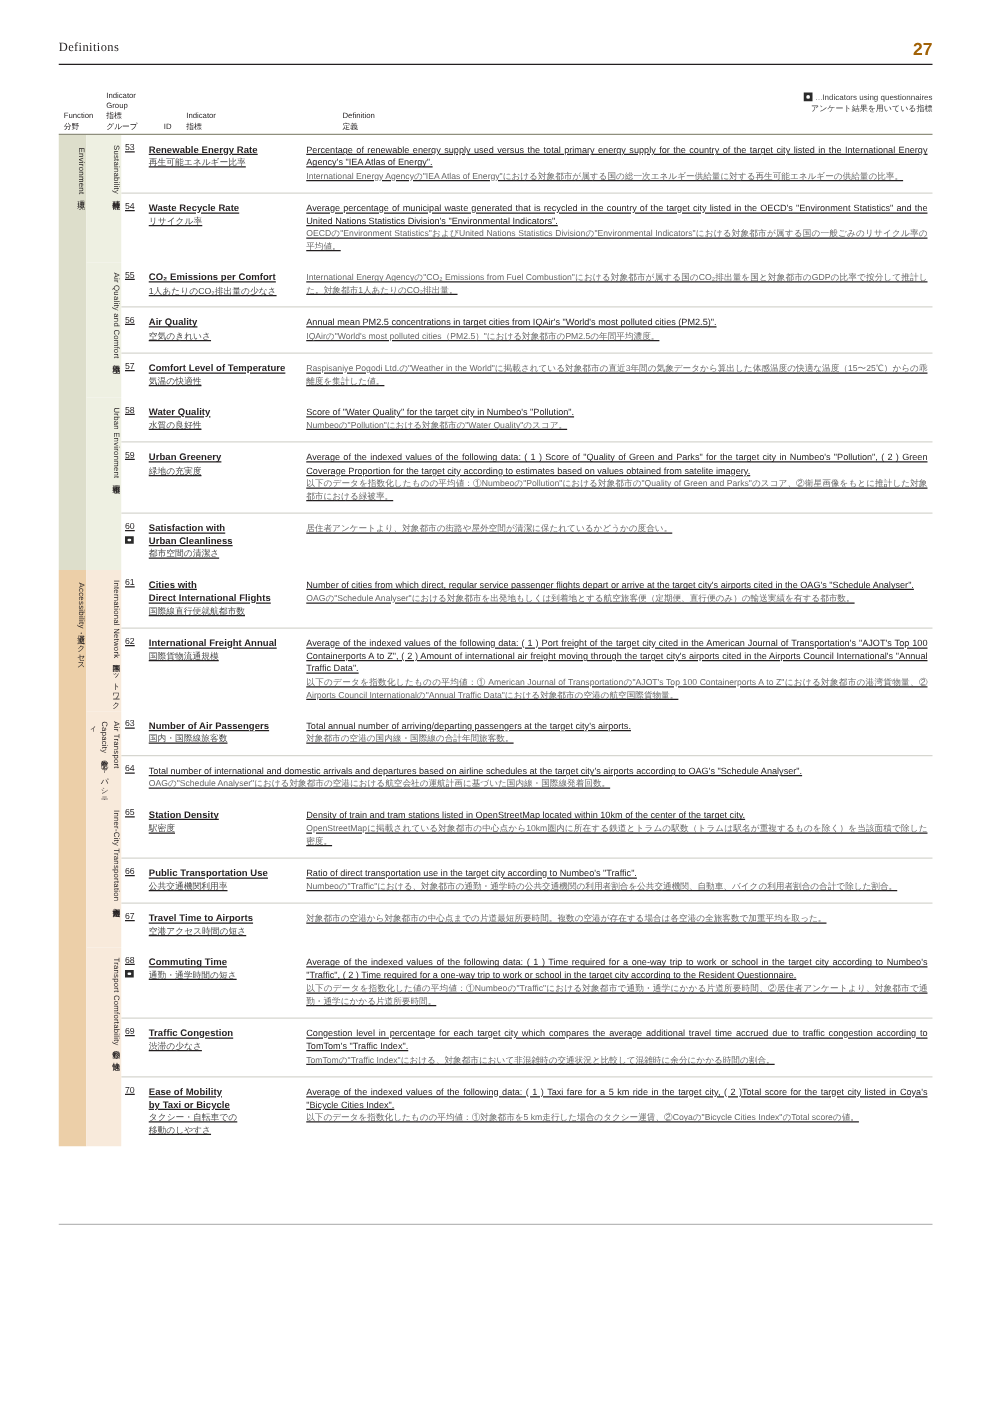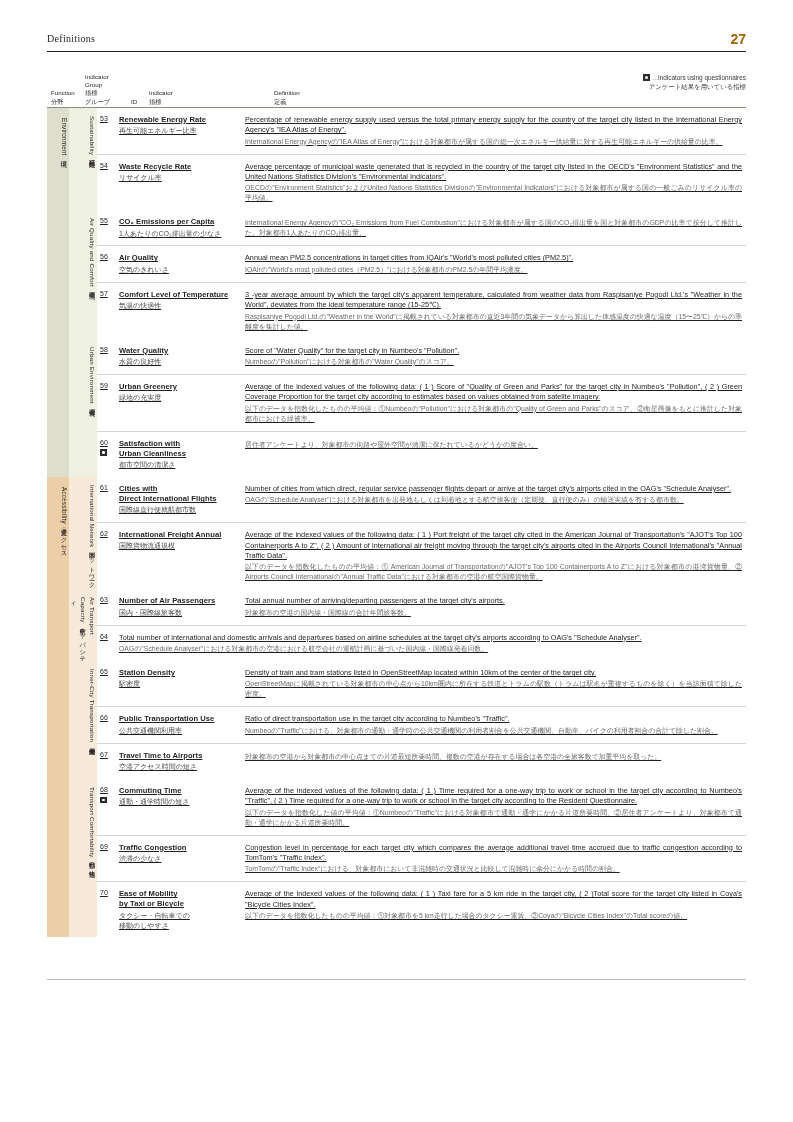--- a/index.html
+++ b/index.html
@@ -363,21 +363,21 @@
               </div>
             </div>
             <div class="group">
               <div class="grp-band env">
                 <div class="grp-label"><span>Air Quality and Comfort</span><span>空気環境</span></div>
               </div>
               <div class="rows-col">
                 <div class="row">
                   <div class="cell-id"><span>55</span></div>
                   <div class="cell-ind">
-                    <span class="en">CO₂ Emissions per Capita</span>
+                    <span class="en">CO₂ Emissions per Comfort</span>
                     <span class="ja">1人あたりのCO₂排出量の少なさ</span>
                   </div>
                   <div class="cell-def">
                     <span class="ja">International Energy Agencyの"CO₂ Emissions from Fuel Combustion"における対象都市が属する国のCO₂排出量を国と対象都市のGDPの比率で按分して推計した。対象都市1人あたりのCO₂排出量。</span>
                   </div>
                 </div>
                 <div class="row">
                   <div class="cell-id"><span>56</span></div>
                   <div class="cell-ind">
                     <span class="en">Air Quality</span>
@@ -388,21 +388,20 @@
                     <span class="ja">IQAirの"World's most polluted cities（PM2.5）"における対象都市のPM2.5の年間平均濃度。</span>
                   </div>
                 </div>
                 <div class="row">
                   <div class="cell-id"><span>57</span></div>
                   <div class="cell-ind">
                     <span class="en">Comfort Level of Temperature</span>
                     <span class="ja">気温の快適性</span>
                   </div>
                   <div class="cell-def">
-                    <span class="en">3 -year average amount by which the target city's apparent temperature, calculated from weather data from Raspisaniye Pogodi Ltd.'s "Weather in the World", deviates from the ideal temperature range (15-25℃).</span>
                     <span class="ja">Raspisaniye Pogodi Ltd.の"Weather in the World"に掲載されている対象都市の直近3年間の気象データから算出した体感温度の快適な温度（15〜25℃）からの乖離度を集計した値。</span>
                   </div>
                 </div>
               </div>
             </div>
             <div class="group">
               <div class="grp-band env">
                 <div class="grp-label"><span>Urban Environment</span><span>都市環境</span></div>
               </div>
               <div class="rows-col">

